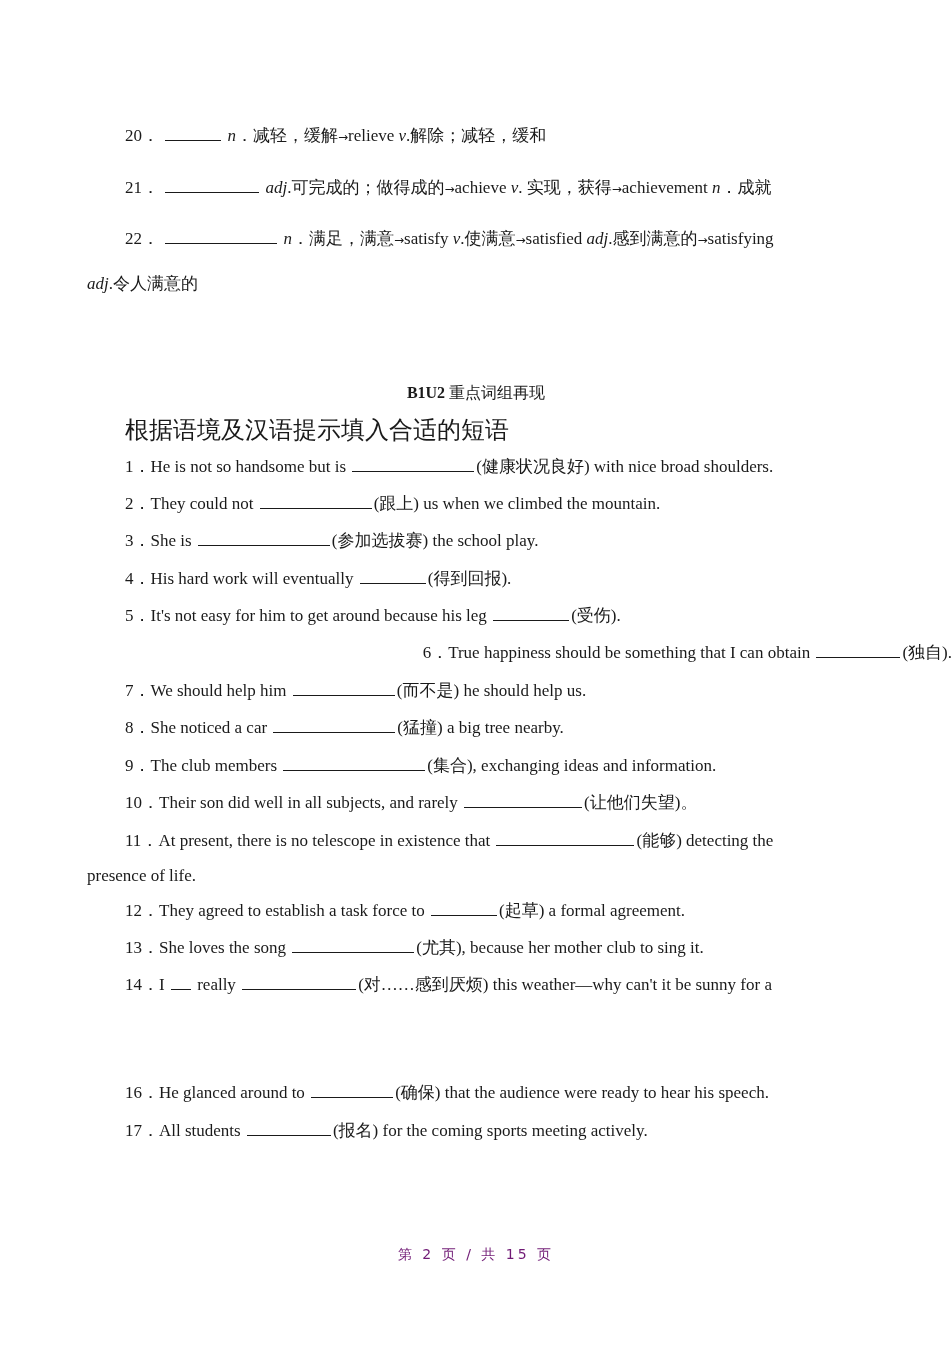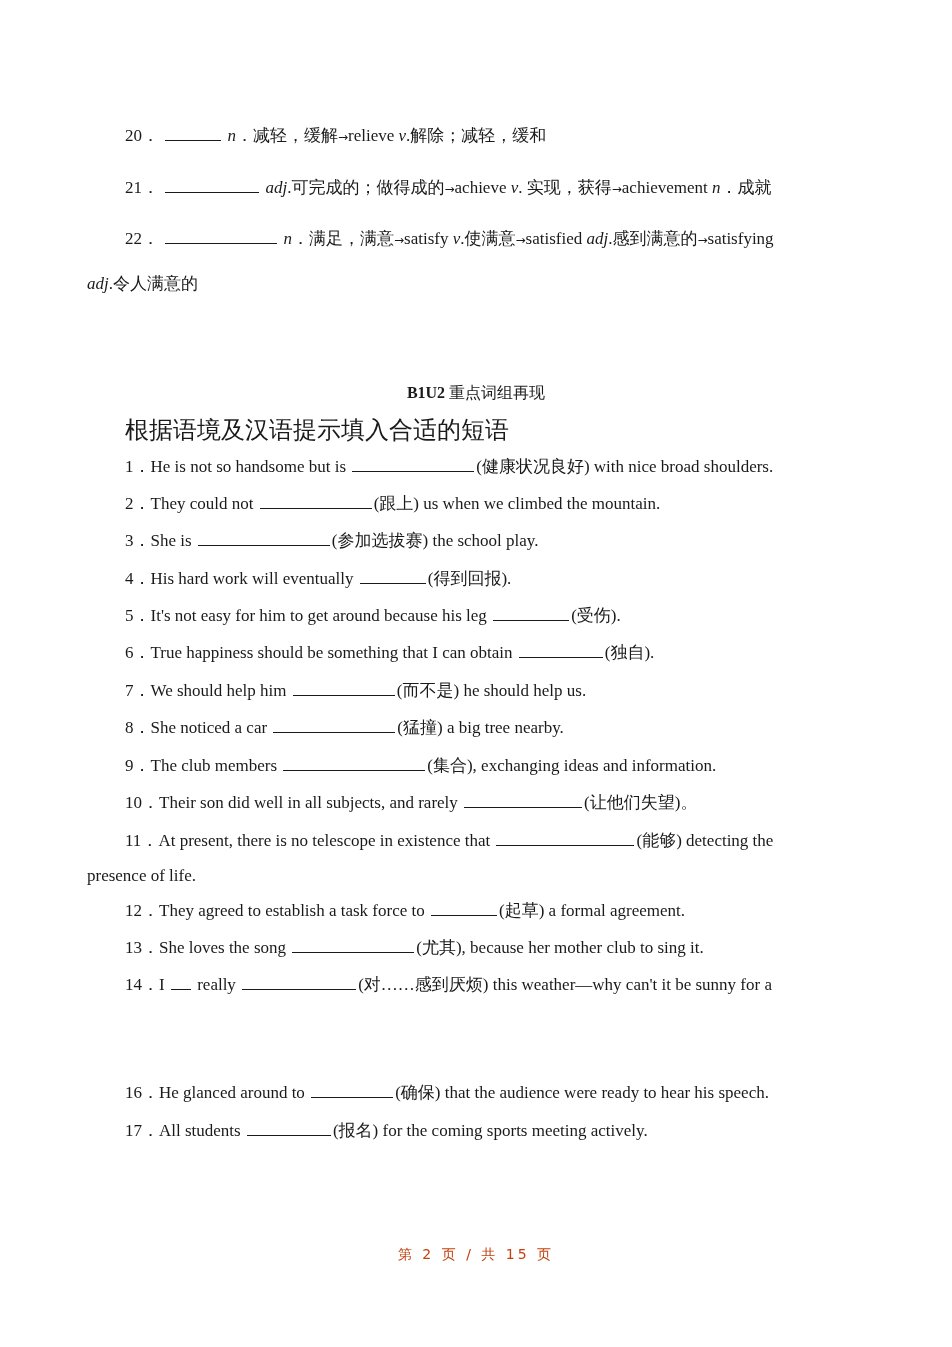--- a/index.html
+++ b/index.html
@@ -21,21 +21,21 @@
       font-size: 16px; top: 383px;
     }
     .title b { font-weight: bold; }
     .instr {
       position: absolute; left: 125px; top: 414px; font-size: 24px;
       font-family: "DejaVu Sans", "Liberation Sans", sans-serif;
     }
     .footer {
       position: absolute; left: 0; right: 0; top: 1246px; text-align: center;
       font-family: "DejaVu Sans", "Liberation Sans", sans-serif; font-size: 14px;
-      color: #c2410c; letter-spacing: 3px;
+      color: #701a75; letter-spacing: 3px;
     }
   </style>
 </head>
 <body>
 
 <div class="page">
 
   <div class="line" style="top:120px; left:125px;">
     <span>20．</span>
     <span class="blank" style="width:56px;"></span>
@@ -75,21 +75,21 @@
   </div>
   <div class="line" style="top:525px; left:125px;">
     <span>3．</span><span>She is </span><span class="blank" style="width:132px;"></span><span>(参加选拔赛)</span><span> the school play.</span>
   </div>
   <div class="line" style="top:563px; left:125px;">
     <span>4．</span><span>His hard work will eventually </span><span class="blank" style="width:66px;"></span><span>(得到回报)</span><span>.</span>
   </div>
   <div class="line" style="top:600px; left:125px;">
     <span>5．</span><span>It's not easy for him to get around because his leg </span><span class="blank" style="width:76px;"></span><span>(受伤)</span><span>.</span>
   </div>
-  <div class="line" style="top:637px; left:125px;">
+  <div class="line" style="top:637px; left:125px;text-align:right;">
     <span>6．</span><span>True happiness should be something that I can obtain </span><span class="blank" style="width:84px;"></span><span>(独自)</span><span>.</span>
   </div>
   <div class="line" style="top:675px; left:125px;">
     <span>7．</span><span>We should help him </span><span class="blank" style="width:102px;"></span><span>(而不是)</span><span> he should help us.</span>
   </div>
   <div class="line" style="top:712px; left:125px;">
     <span>8．</span><span>She noticed a car </span><span class="blank" style="width:122px;"></span><span>(猛撞)</span><span> a big tree nearby.</span>
   </div>
   <div class="line" style="top:750px; left:125px;">
     <span>9．</span><span>The club members </span><span class="blank" style="width:142px;"></span><span>(集合)</span><span>, exchanging ideas and information.</span>

